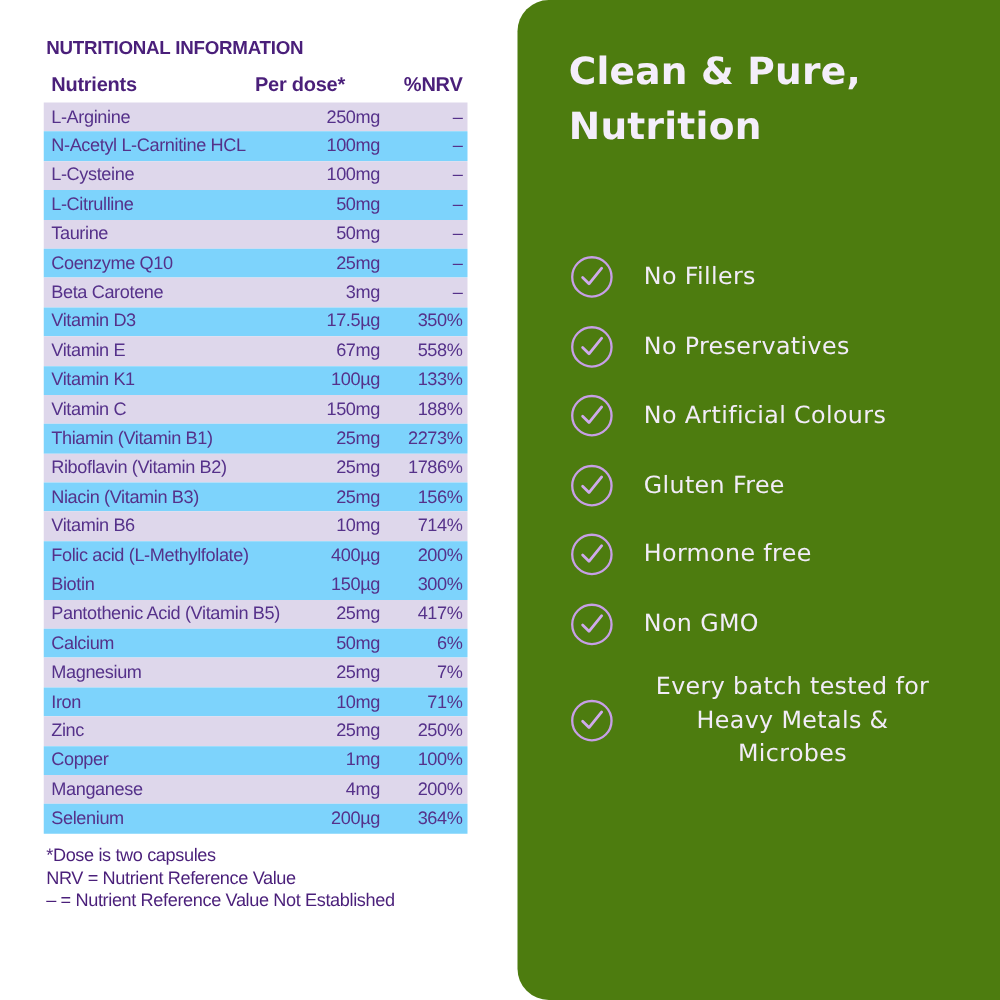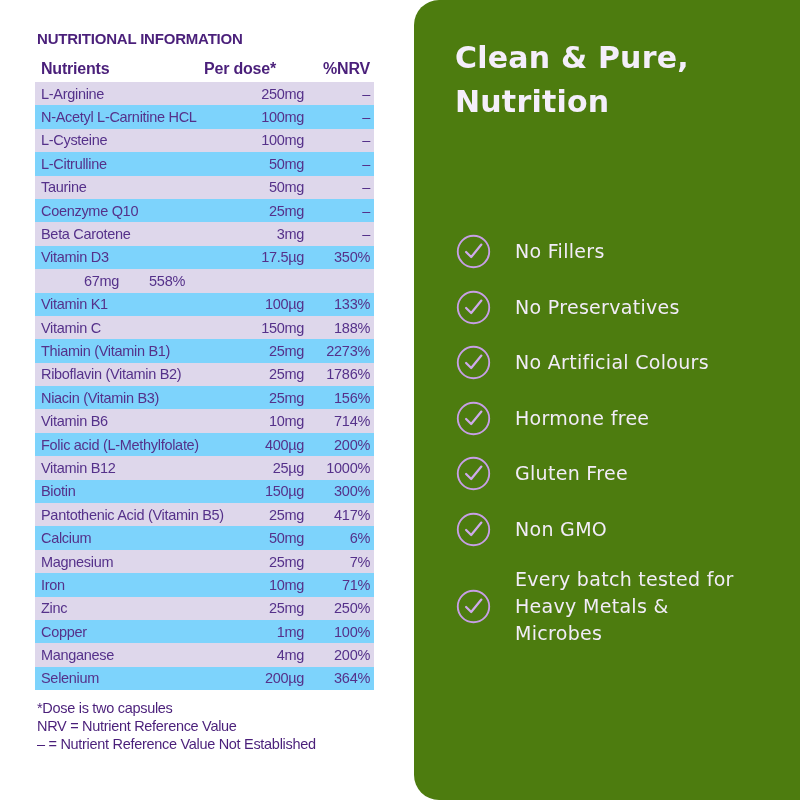--- a/index.html
+++ b/index.html
@@ -47,22 +47,22 @@
     background:#4d7c0f;color:#f2ecf8;
     font-family:"DejaVu Sans", sans-serif;
     border-radius:25px;
   }
   .panel-heading{
     position:absolute;left:41px;top:36px;
     font-size:30px;line-height:44px;font-weight:600;
     letter-spacing:0.2px;color:#f4eefa;
   }
   .feature-list{
-    position:absolute;left:41px;top:233px;
-    list-style:none;margin:0;padding:0;
+    position:absolute;left:41px;top:203px;
+    list-style:none;margin:0;padding:0;text-align:center;
   }
   .feature-item{
     display:flex;align-items:center;gap:23px;
     min-height:37px;margin-bottom:18.5px;
   }
   .check-icon{flex:0 0 37px;width:37px;height:37px;display:block;}
   .feature-label{
     font-size:19px;letter-spacing:0.3px;line-height:27px;
     max-width:238px;color:#f2ecf8;
   }
@@ -125,20 +125,21 @@
         <div class="col-nrv">–</div>
       </div>
 
       <div class="nutri-row plain">
         <div class="col-name">Vitamin D3</div>
         <div class="col-dose">17.5µg</div>
         <div class="col-nrv">350%</div>
       </div>
 
       <div class="nutri-row shaded">
+        <div class="col-name">Vitamin E</div>
         <div class="col-dose">67mg</div>
         <div class="col-nrv">558%</div>
       </div>
 
       <div class="nutri-row plain">
         <div class="col-name">Vitamin K1</div>
         <div class="col-dose">100µg</div>
         <div class="col-nrv">133%</div>
       </div>
 
@@ -171,25 +172,20 @@
         <div class="col-dose">10mg</div>
         <div class="col-nrv">714%</div>
       </div>
 
       <div class="nutri-row plain">
         <div class="col-name">Folic acid (L-Methylfolate)</div>
         <div class="col-dose">400µg</div>
         <div class="col-nrv">200%</div>
       </div>
 
-      <div class="nutri-row shaded">
-        <div class="col-name">Vitamin B12</div>
-        <div class="col-dose">25µg</div>
-        <div class="col-nrv">1000%</div>
-      </div>
 
       <div class="nutri-row plain">
         <div class="col-name">Biotin</div>
         <div class="col-dose">150µg</div>
         <div class="col-nrv">300%</div>
       </div>
 
       <div class="nutri-row shaded">
         <div class="col-name">Pantothenic Acid (Vitamin B5)</div>
         <div class="col-dose">25mg</div>
@@ -285,36 +281,36 @@
           <path d="M12 20.5 L17.5 26 L28.5 12.5" fill="none" stroke="#cfaaec" stroke-width="2.4" stroke-linecap="round" stroke-linejoin="round"></path>
         </svg>
         <span class="feature-label">No Artificial Colours</span>
       </li>
 
       <li class="feature-item">
         <svg class="check-icon" viewBox="0 0 40 40">
           <circle cx="20" cy="20" r="17" fill="none" stroke="#c79fe6" stroke-width="2"></circle>
           <path d="M12 20.5 L17.5 26 L28.5 12.5" fill="none" stroke="#cfaaec" stroke-width="2.4" stroke-linecap="round" stroke-linejoin="round"></path>
         </svg>
+        <span class="feature-label">Gluten Free</span>
+      </li>
+
+      <li class="feature-item">
+        <svg class="check-icon" viewBox="0 0 40 40">
+          <circle cx="20" cy="20" r="17" fill="none" stroke="#c79fe6" stroke-width="2"></circle>
+          <path d="M12 20.5 L17.5 26 L28.5 12.5" fill="none" stroke="#cfaaec" stroke-width="2.4" stroke-linecap="round" stroke-linejoin="round"></path>
+        </svg>
         <span class="feature-label">Hormone free</span>
       </li>
 
       <li class="feature-item">
         <svg class="check-icon" viewBox="0 0 40 40">
           <circle cx="20" cy="20" r="17" fill="none" stroke="#c79fe6" stroke-width="2"></circle>
           <path d="M12 20.5 L17.5 26 L28.5 12.5" fill="none" stroke="#cfaaec" stroke-width="2.4" stroke-linecap="round" stroke-linejoin="round"></path>
         </svg>
-        <span class="feature-label">Gluten Free</span>
-      </li>
-
-      <li class="feature-item">
-        <svg class="check-icon" viewBox="0 0 40 40">
-          <circle cx="20" cy="20" r="17" fill="none" stroke="#c79fe6" stroke-width="2"></circle>
-          <path d="M12 20.5 L17.5 26 L28.5 12.5" fill="none" stroke="#cfaaec" stroke-width="2.4" stroke-linecap="round" stroke-linejoin="round"></path>
-        </svg>
         <span class="feature-label">Non GMO</span>
       </li>
 
       <li class="feature-item">
         <svg class="check-icon" viewBox="0 0 40 40">
           <circle cx="20" cy="20" r="17" fill="none" stroke="#c79fe6" stroke-width="2"></circle>
           <path d="M12 20.5 L17.5 26 L28.5 12.5" fill="none" stroke="#cfaaec" stroke-width="2.4" stroke-linecap="round" stroke-linejoin="round"></path>
         </svg>
         <span class="feature-label">Every batch tested for Heavy Metals &amp; Microbes</span>
       </li>

